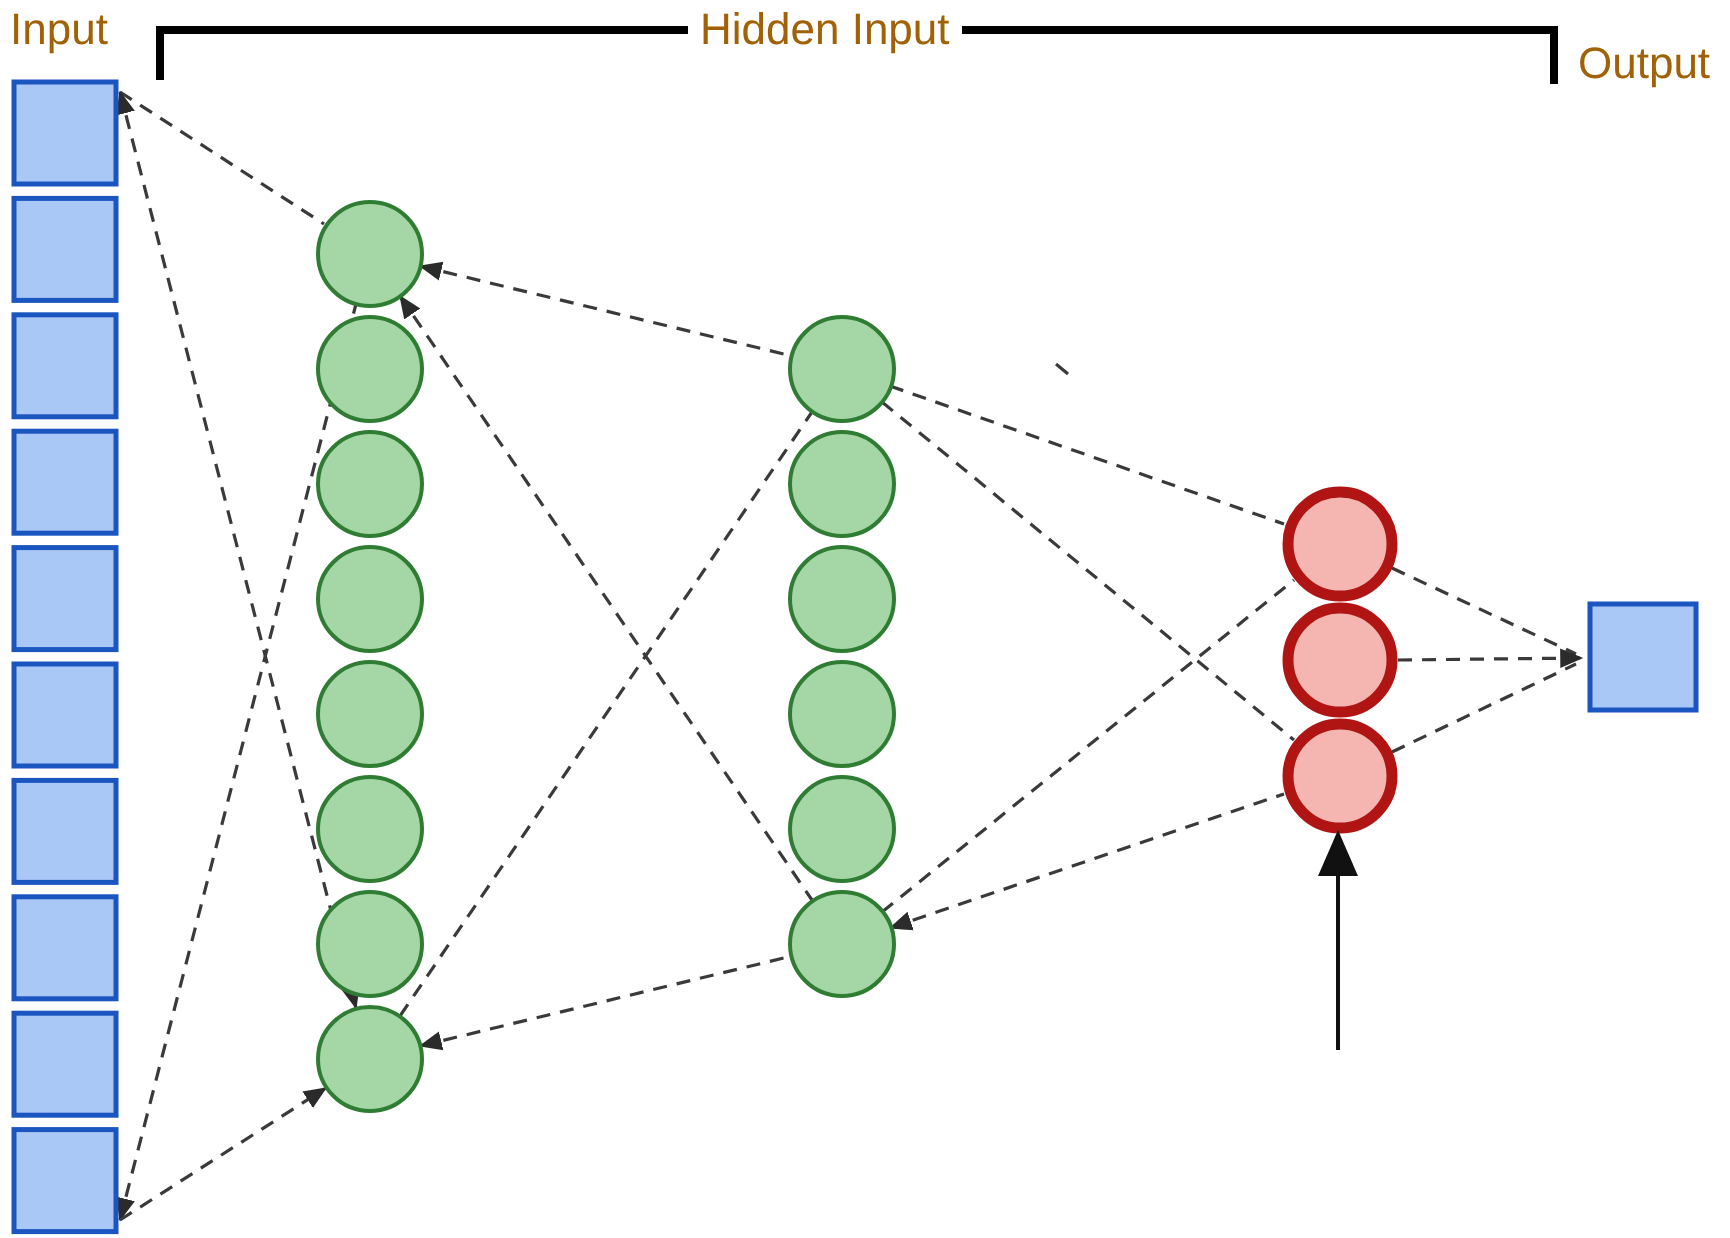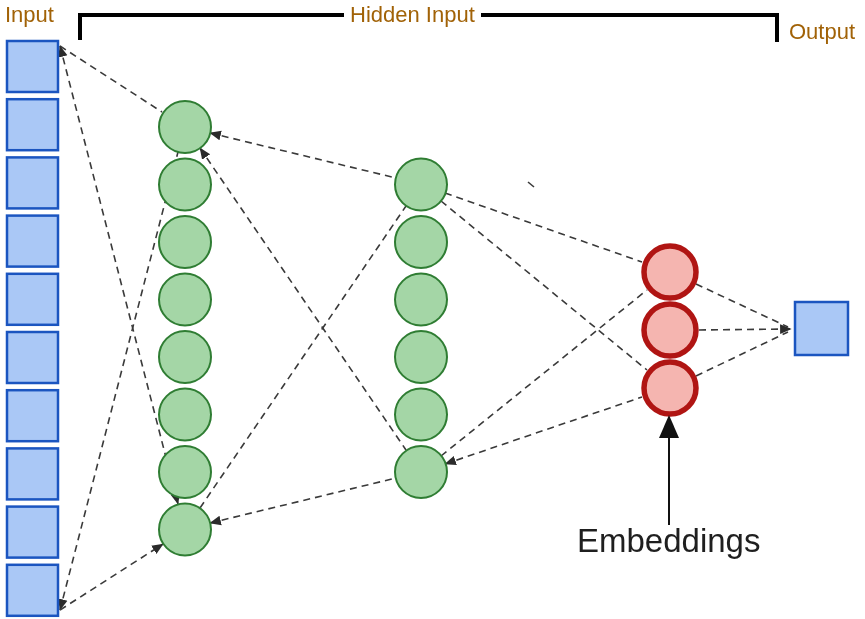--- a/index.html
+++ b/index.html
@@ -94,14 +94,13 @@
       <line id="emb-arrow-line" class="callout" x1="669" y1="525" x2="669" y2="437"></line>
       <polygon id="emb-arrow-head" fill="#111111" points="669,415 659,438 679,438"></polygon>
     </g>
 
     <line id="stray-mark" class="connector" style="stroke-dasharray:none" x1="528" y1="182" x2="534" y2="187"></line>
   </svg>
 
   <div class="lbl lbl-input">Input</div>
   <div class="lbl lbl-hidden">Hidden Input</div>
   <div class="lbl lbl-output">Output</div>
-  <div class="lbl lbl-embeddings">Embeddings</div>
 </div>
 
 </body></html>

